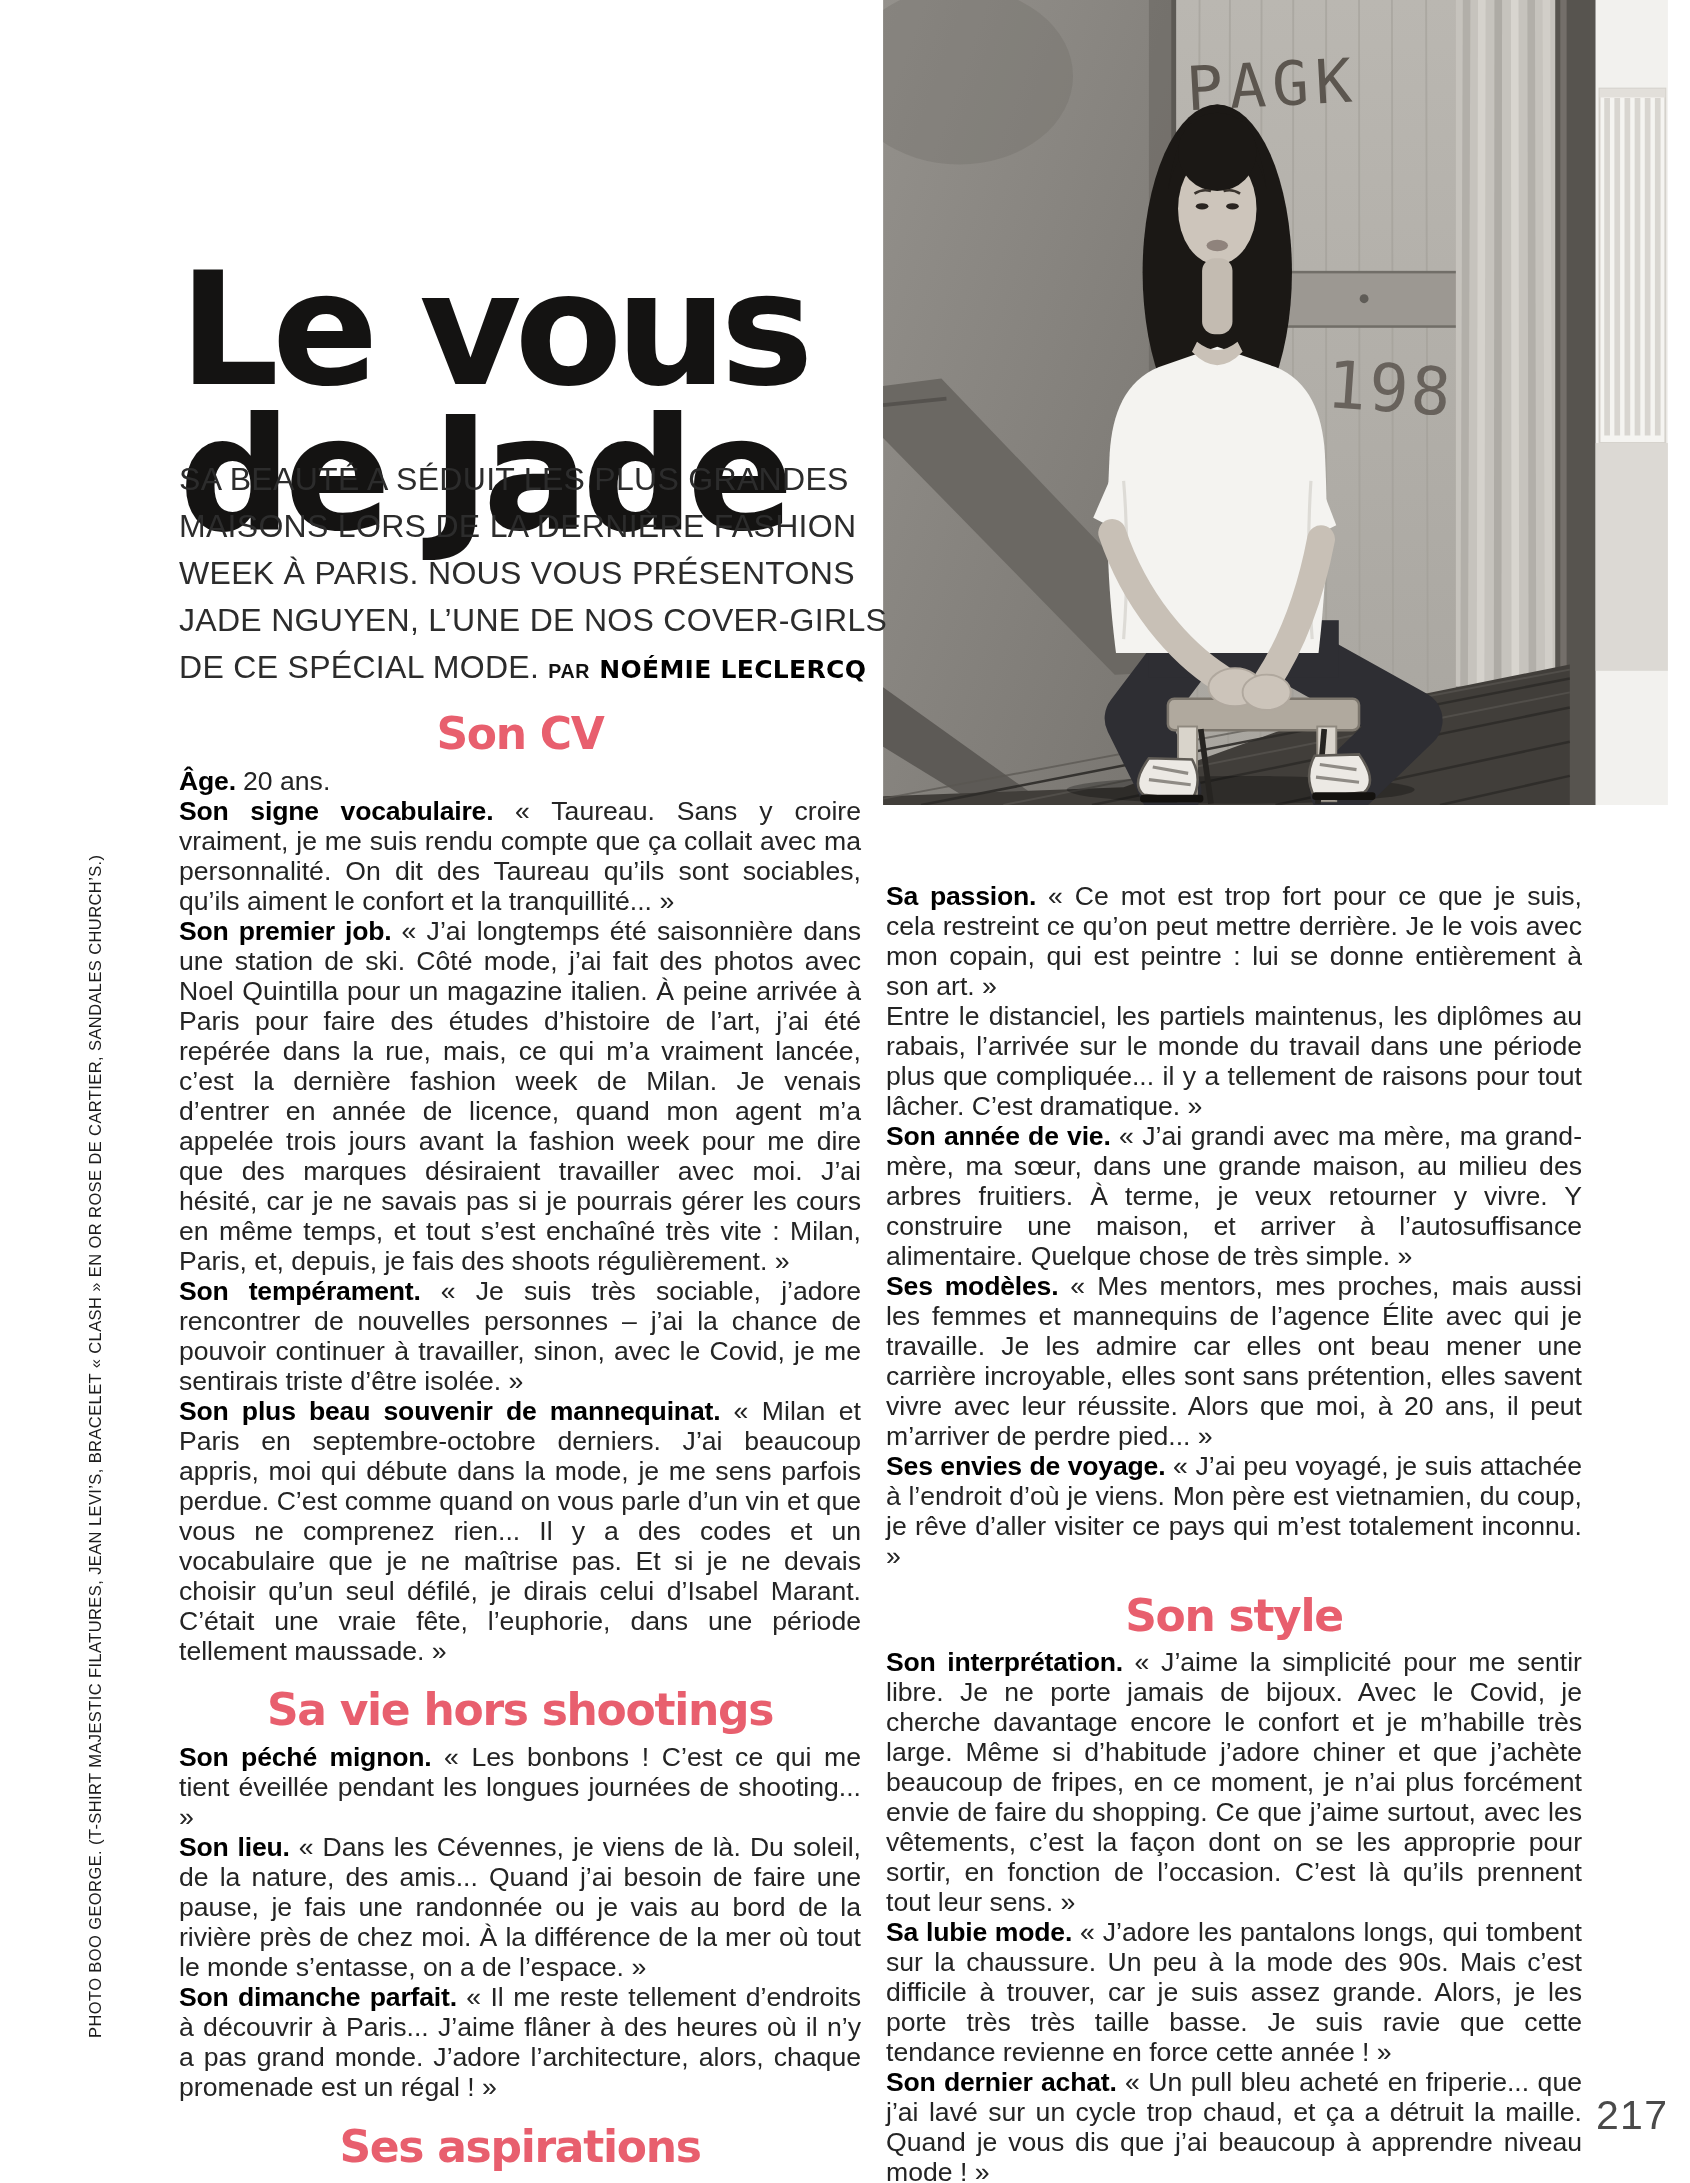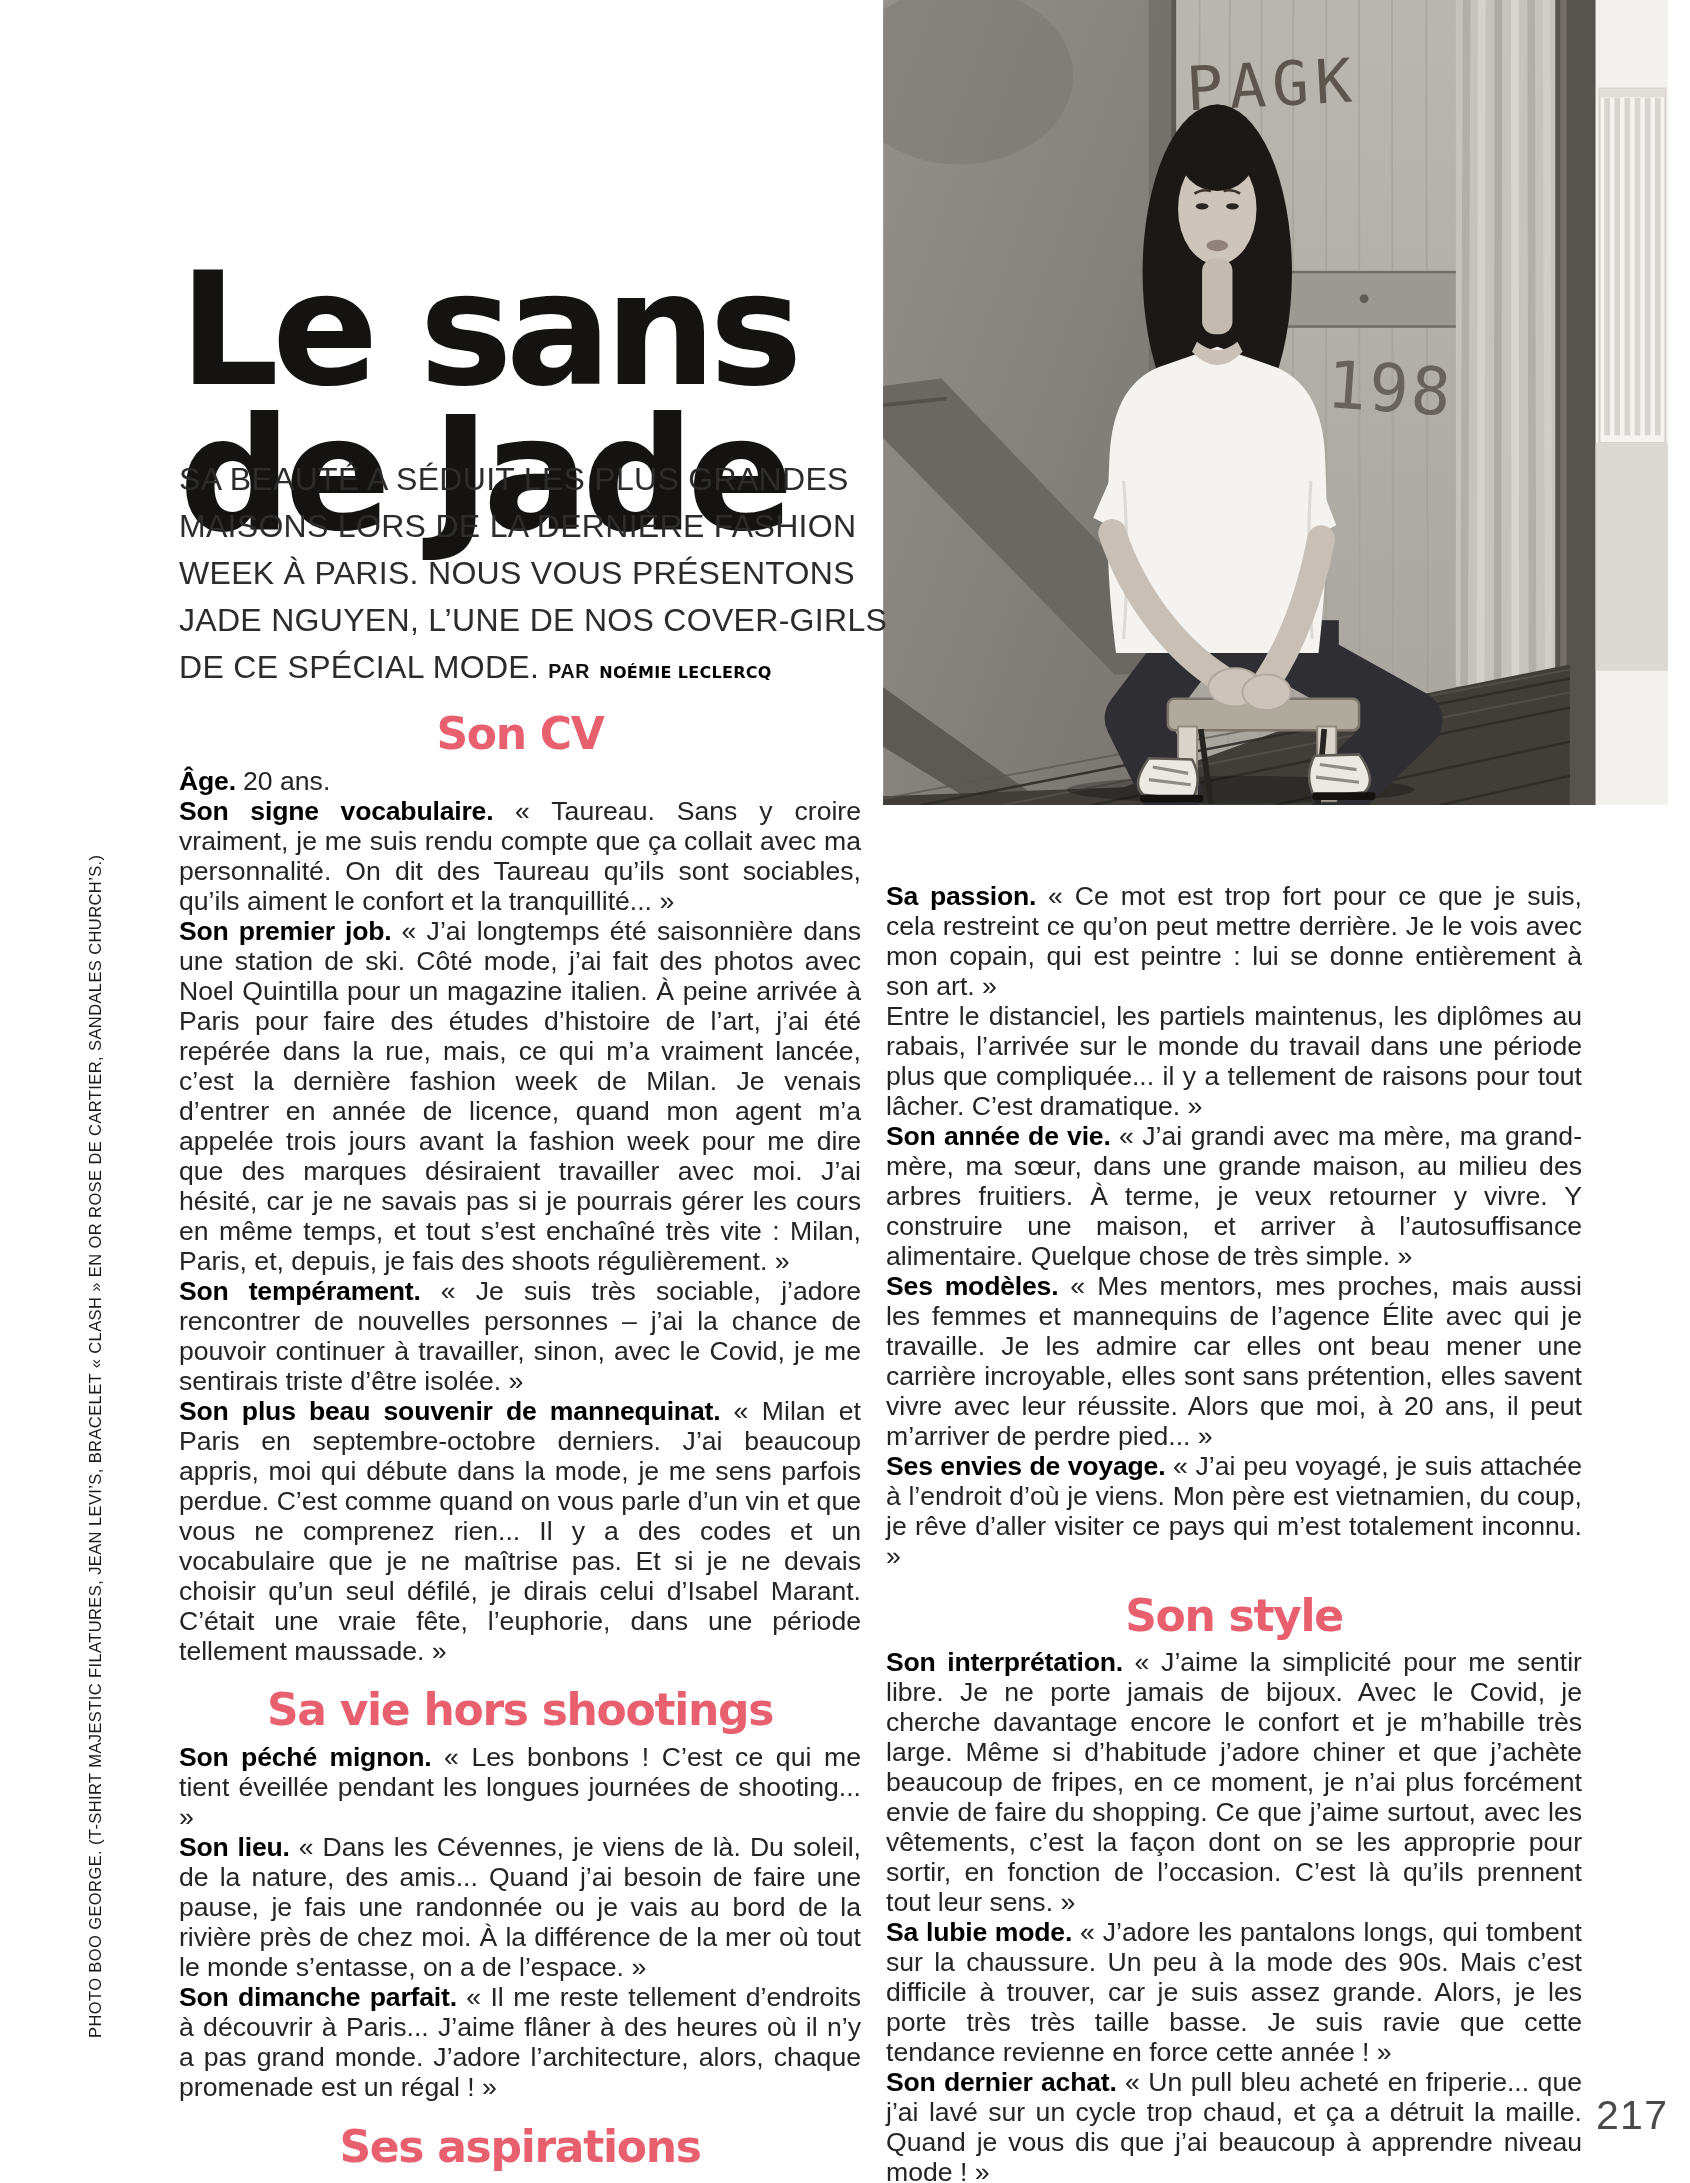--- a/index.html
+++ b/index.html
@@ -16,21 +16,21 @@
     font-family:"DejaVu Sans",sans-serif;font-weight:800;
     font-size:157px;line-height:134px;letter-spacing:-7px;color:#141312;
   }
   .title .band{background:#ffffff;display:inline-block;padding:5px 33px 6.3px 0}
   
   .intro{
     position:absolute;left:179px;top:456px;width:715px;z-index:6;
     font-size:32px;line-height:47px;font-weight:300;color:#2c2c2c;letter-spacing:0.3px;
   }
   .intro .par{font-size:19.6px;font-weight:700;letter-spacing:0.6px;color:#111}
-  .intro .author{font-family:"DejaVu Sans",sans-serif;font-weight:800;font-size:16px;letter-spacing:0.3px;color:#000}
+  .intro .author{font-family:"DejaVu Sans",sans-serif;font-weight:800;font-size:25px;letter-spacing:0.3px;color:#000}
   
   .col{position:absolute;text-align:justify;font-size:26.6px;line-height:30px;color:#242424;z-index:2;hyphens:auto}
   .col-left{left:179px;top:711px;width:682px}
   .col-right{left:886px;top:881px;width:696px}
   .col p{margin:0}
   .lbl{font-weight:700;color:#000;letter-spacing:-0.2px}
   .lbl::after{content:" "}
   .sec{
     font-family:"DejaVu Sans",sans-serif;font-weight:800;color:#e85f6e;
     font-size:44px;line-height:46px;letter-spacing:-1.3px;margin:21.5px 0 8.9px;text-align:center;
@@ -177,21 +177,21 @@
         <path d="M752,1192 q30,42 8,60 l-78,8 q-18,-34 0,-66 z" fill="#ece9e4" stroke="#5f5b55" stroke-width="4"></path>
         <rect x="678" y="1252" width="100" height="12" rx="5" fill="#14120f"></rect>
         <line x1="690" y1="1208" x2="748" y2="1216" stroke="#8f8b85" stroke-width="5"></line>
         <line x1="684" y1="1228" x2="752" y2="1236" stroke="#8f8b85" stroke-width="5"></line>
       </g>
     </g>
   </svg>
 </div>
 
 <h1 class="title">
-  <span class="band">Le sans</span><br>
+  <span class="band">Le vous</span><br>
   <span class="band">de Jade</span>
 </h1>
 
 <div class="intro">
   <span>SA BEAUTÉ A SÉDUIT LES PLUS GRANDES MAISONS LORS DE LA DERNIÈRE FASHION WEEK À PARIS. NOUS VOUS PRÉSENTONS JADE NGUYEN, L’UNE DE NOS COVER-GIRLS DE CE SPÉCIAL MODE.</span>
   <span class="par">PAR</span>
   <b class="author">NOÉMIE LECLERCQ</b>
 </div>
 
 <div class="col col-left">

